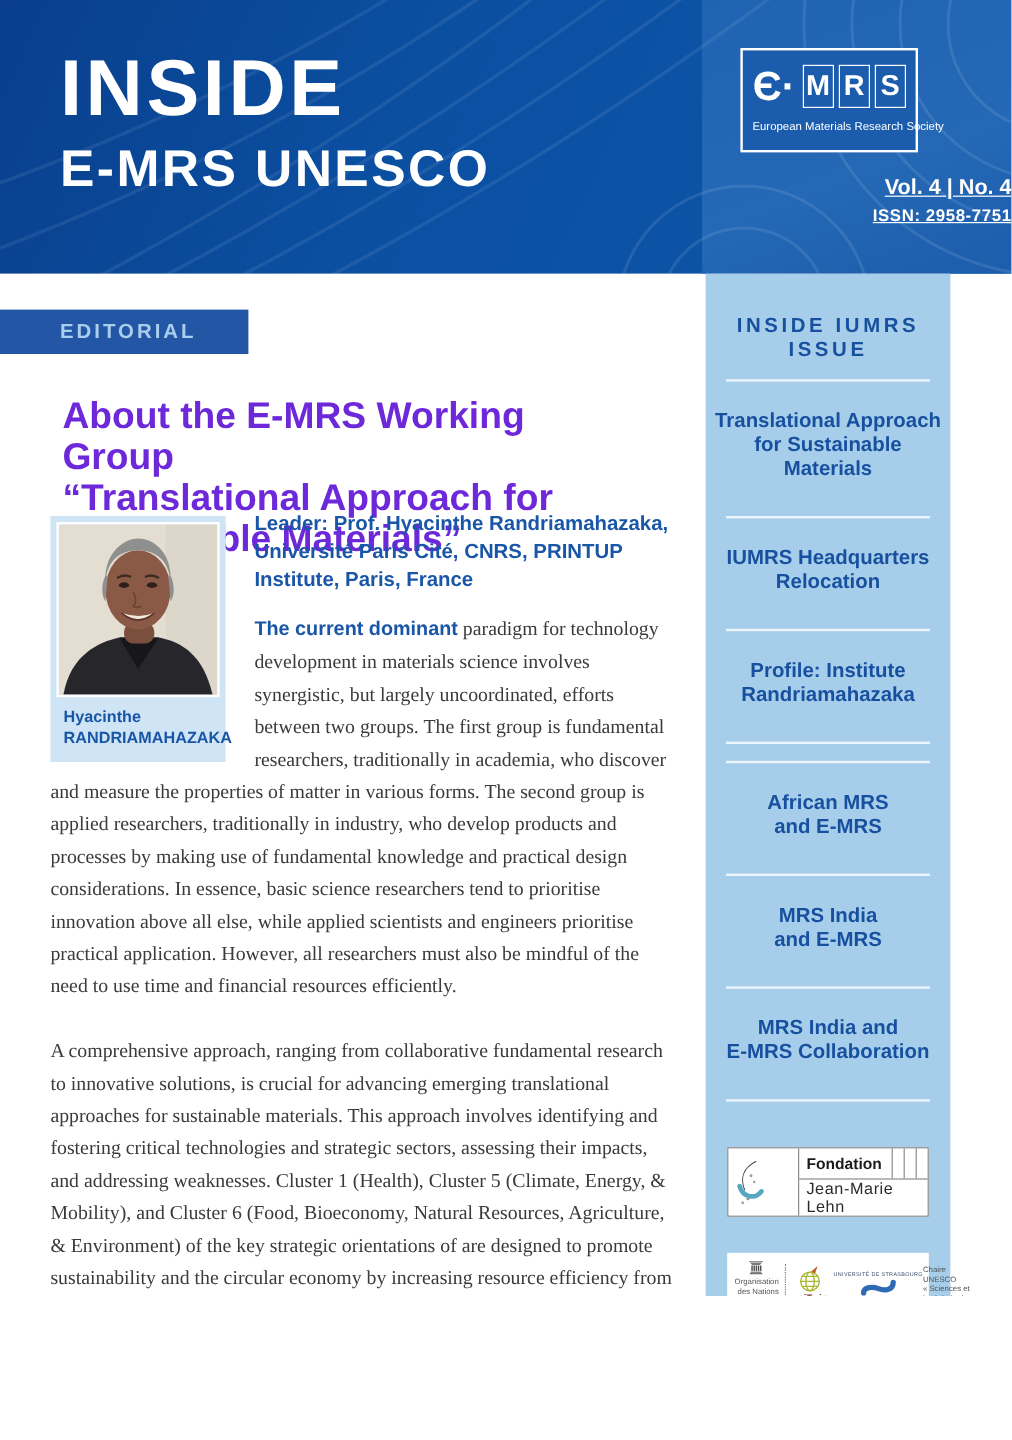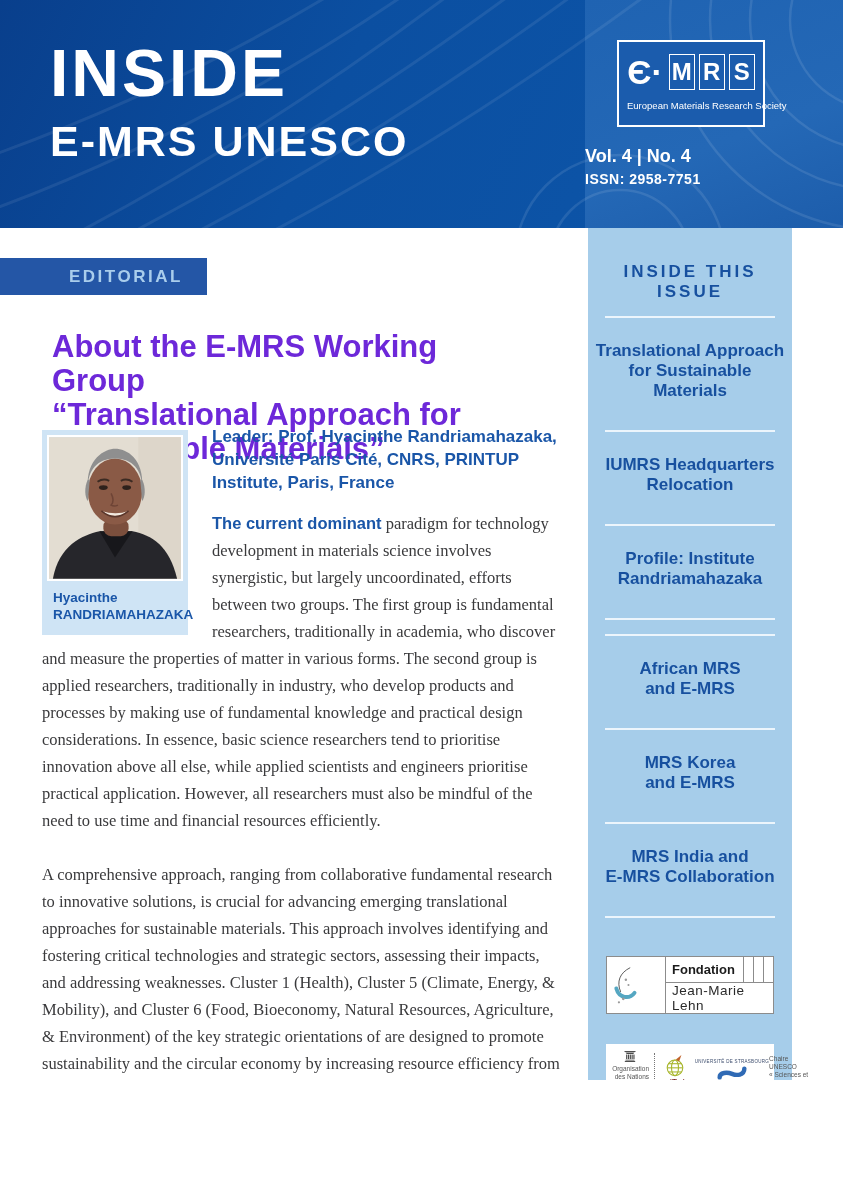--- a/index.html
+++ b/index.html
@@ -19,21 +19,21 @@
   .t1 { font-size:66px; font-weight:800; letter-spacing:3px; line-height:1.0; }
   .t2 { font-size:43px; font-weight:800; letter-spacing:2px; line-height:1.0; margin-top:14px; }
   .logo { position:absolute; left:617px; top:40px; width:148px; height:87px;
           background:#1b5cad; border:2px solid #ffffff; padding:10px 8px 6px 8px; text-align:center; }
   .logo-row { display:flex; align-items:center; justify-content:center; gap:4px; height:40px; }
   .logo-e { color:#ffffff; font-size:34px; font-weight:700; line-height:1; margin-right:2px; }
   .logo-box { display:inline-flex; align-items:center; justify-content:center;
               width:26px; height:36px; border:1.5px solid #ffffff; color:#ffffff;
               font-size:24px; font-weight:700; }
   .logo-sub { color:#ffffff; font-size:9.5px; margin-top:8px; white-space:nowrap; }
-  .vol { position:absolute; left:585px; top:145px; width:258px; text-align:left; color:#ffffff; }
+  .vol { position:absolute; left:585px; top:145px; width:258px; text-align:right; color:#ffffff;text-decoration:underline; }
   .vol-line { font-size:18px; font-weight:700; line-height:22px; }
   .issn { font-size:14px; font-weight:700; margin-top:4px; letter-spacing:0.5px; }
 
   
   .sidebar { position:absolute; left:588px; top:228px; width:204px; height:972px;
              background:#a6cdea; }
   .sb-title { margin-top:34px; text-align:center; font-size:17px; line-height:20px;
               font-weight:800; letter-spacing:3px; color:#17509f; white-space:pre-line; }
   .sb-div { width:170px; height:2px; background:#ecf5fc; margin:14px auto 0 auto; }
   .sb-item { padding:23px 6px 15px 6px; text-align:center; font-size:17px; line-height:20px;
@@ -61,21 +61,21 @@
   .u-logos { display:flex; align-items:center; gap:5px; height:38px; }
   .unitwin { display:flex; flex-direction:column; align-items:center; }
   .unitwin span { font-size:8px; font-weight:700; color:#7c2a2a; line-height:8px; }
   .unistra { display:flex; flex-direction:column; align-items:center; }
   .u-univ { font-size:4.5px; color:#3a4a6b; letter-spacing:0.3px; white-space:nowrap; }
   .u-chaire { font-size:6.5px; line-height:8px; color:#555; white-space:pre-line; margin-top:4px; }
 
   
   .main { position:absolute; left:0; top:228px; width:588px; height:972px; }
   .ed-banner { position:absolute; left:0; top:30px; width:207px; height:37px;
-               background:#2456a6; display:flex; align-items:center;padding-left:19px; }
+               background:#2456a6; display:flex; align-items:center; }
   .ed-banner span { color:#a9cdec; font-size:17px; font-weight:800; letter-spacing:2.5px;
                     padding-left:50px; }
   .headline { position:absolute; left:52px; top:102px; width:480px;
               font-size:31px; line-height:34px; font-weight:800; color:#6d28d9;
               white-space:pre-line; }
   .article { position:absolute; left:42px; top:197px; width:520px; }
   .photo-block { float:left; width:146px; background:#cfe4f5; padding:5px 5px 0 5px;
                  margin:5px 24px 8px 0; }
   .photo-block svg { display:block; width:136px; height:146px; border:2px solid #ffffff; }
   .caption { padding:8px 4px 12px 6px; font-weight:700; color:#1a56a8;
@@ -128,38 +128,38 @@
       <div class="logo-sub">European Materials Research Society</div>
     </div>
 
     <div class="vol">
       <div class="vol-line">Vol. 4  |  No. 4</div>
       <div class="issn">ISSN: 2958-7751</div>
     </div>
   </header>
 
   <aside class="sidebar">
-    <div class="sb-title">INSIDE THIS
+    <div class="sb-title">INSIDE IUMRS
 ISSUE</div>
 
     <div class="sb-div"></div>
     <div class="sb-item">Translational Approach
 for Sustainable Materials</div>
     <div class="sb-div"></div>
     <div class="sb-item">IUMRS Headquarters
 Relocation</div>
     <div class="sb-div"></div>
     <div class="sb-item">Profile: Institute
 Randriamahazaka</div>
     <div class="sb-div"></div>
     <div class="sb-div"></div>
     <div class="sb-item">African MRS
 and E-MRS</div>
     <div class="sb-div"></div>
-    <div class="sb-item">MRS Korea
+    <div class="sb-item">MRS India
 and E-MRS</div>
     <div class="sb-div"></div>
     <div class="sb-item">MRS India and
 E-MRS Collaboration</div>
     <div class="sb-div"></div>
 
     <div class="logo-card fondation-card">
       <div class="f-icon">
         <svg viewBox="0 0 30 48" width="26" height="44">
           <path d="M21,4 C9,10 5,20 10,32" fill="none" stroke="#444" stroke-width="1"></path>

